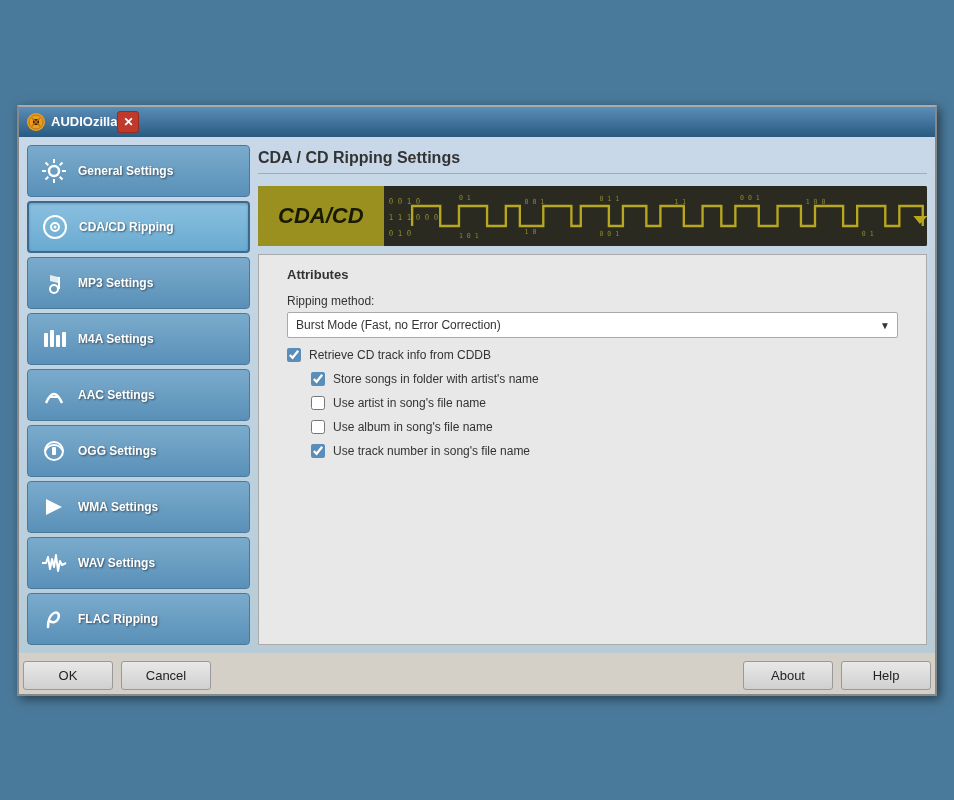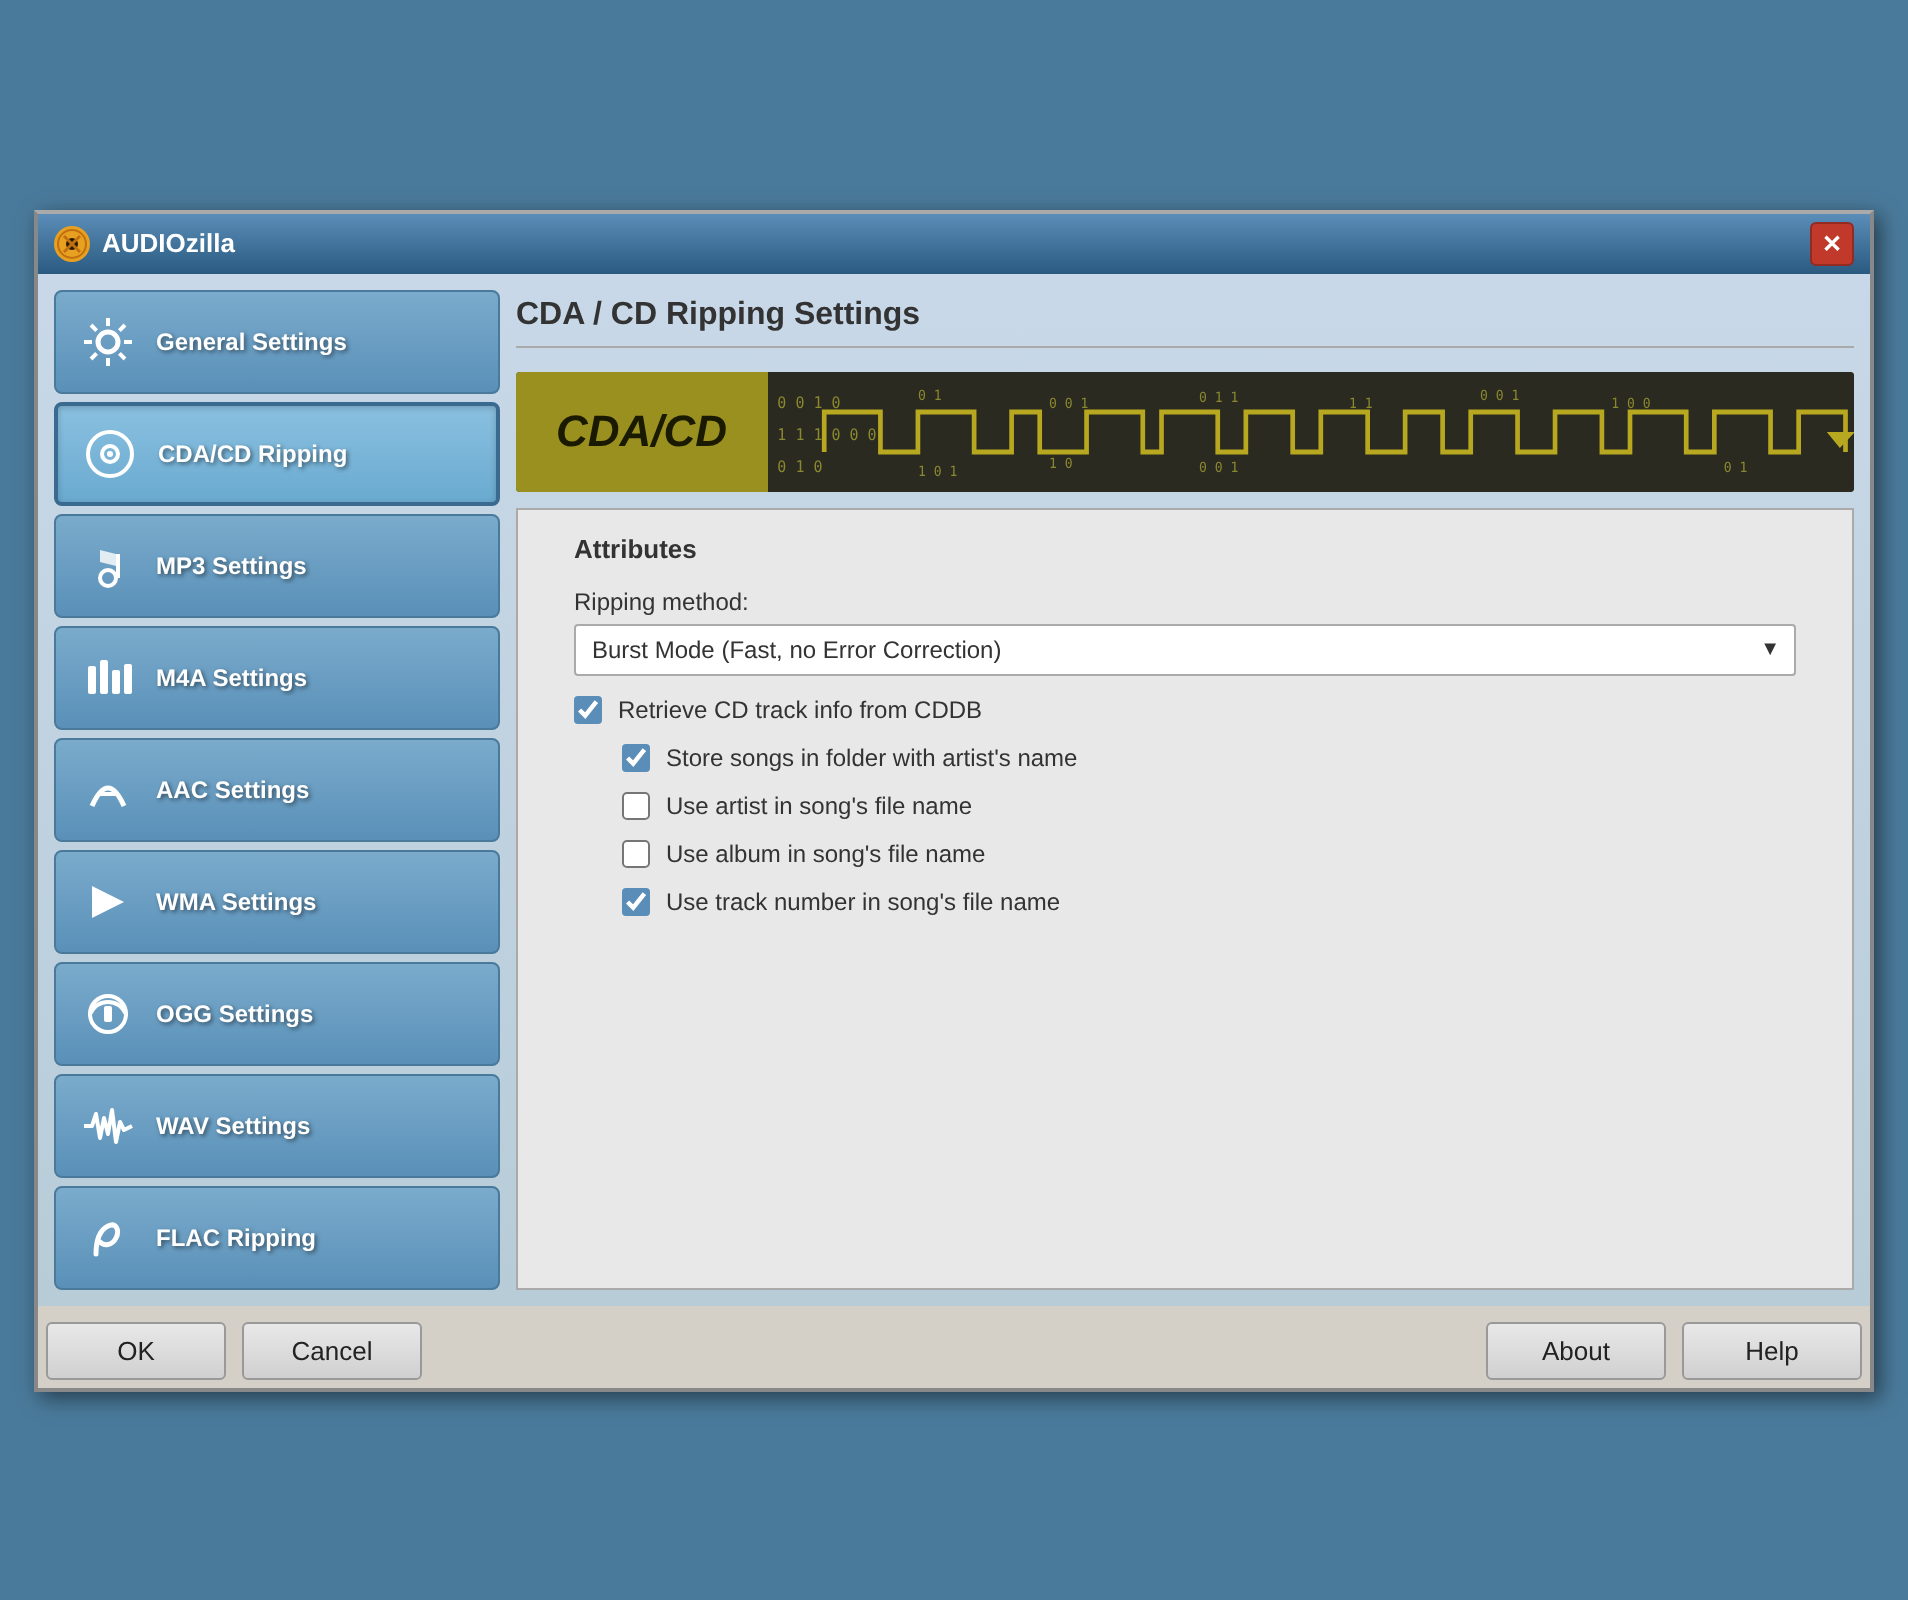--- a/index.html
+++ b/index.html
@@ -24,21 +24,20 @@
       display: flex;
       flex-direction: column;
     }
 
     .title-bar {
       background: linear-gradient(to bottom, #5a8db8, #2a5a80);
       color: white;
       padding: 5px 8px;
       display: flex;
       align-items: center;
-      justify-content: space-between;
       height: 30px;
     }
 
     .title-bar-left {
       display: flex;
       align-items: center;
       gap: 6px;
     }
 
     .app-icon {
@@ -360,35 +359,35 @@
             <path d="M6 22 Q14 4 22 22" stroke="white" stroke-width="2.5" fill="none"></path>
             <path d="M9 16 L19 16" stroke="white" stroke-width="2"></path>
           </svg>
         </div>
         <span>AAC Settings</span>
       </div>
 
       <div class="nav-button">
         <div class="nav-icon">
           <svg viewBox="0 0 28 28" fill="none">
-            <polygon points="6,6 6,22 22,14" fill="white"></polygon>
-          </svg>
-        </div>
-        <span>WMA Settings</span>
-      </div>
-
-      <div class="nav-button">
-        <div class="nav-icon">
-          <svg viewBox="0 0 28 28" fill="none">
             <circle cx="14" cy="14" r="9" stroke="white" stroke-width="2" fill="none"></circle>
             <path d="M5 14 Q8 8 14 8 Q20 8 23 14" stroke="white" stroke-width="2" fill="none"></path>
             <rect x="12" y="10" width="4" height="8" fill="white" rx="1"></rect>
           </svg>
         </div>
         <span>OGG Settings</span>
+      </div>
+
+      <div class="nav-button">
+        <div class="nav-icon">
+          <svg viewBox="0 0 28 28" fill="none">
+            <polygon points="6,6 6,22 22,14" fill="white"></polygon>
+          </svg>
+        </div>
+        <span>WMA Settings</span>
       </div>
 
       <div class="nav-button">
         <div class="nav-icon">
           <svg viewBox="0 0 28 28" fill="none">
             <path d="M2 14 L6 14 L8 8 L10 20 L12 10 L14 18 L16 6 L18 22 L20 12 L22 16 L26 14" stroke="white" stroke-width="2" fill="none" stroke-linejoin="round"></path>
           </svg>
         </div>
         <span>WAV Settings</span>
       </div>

